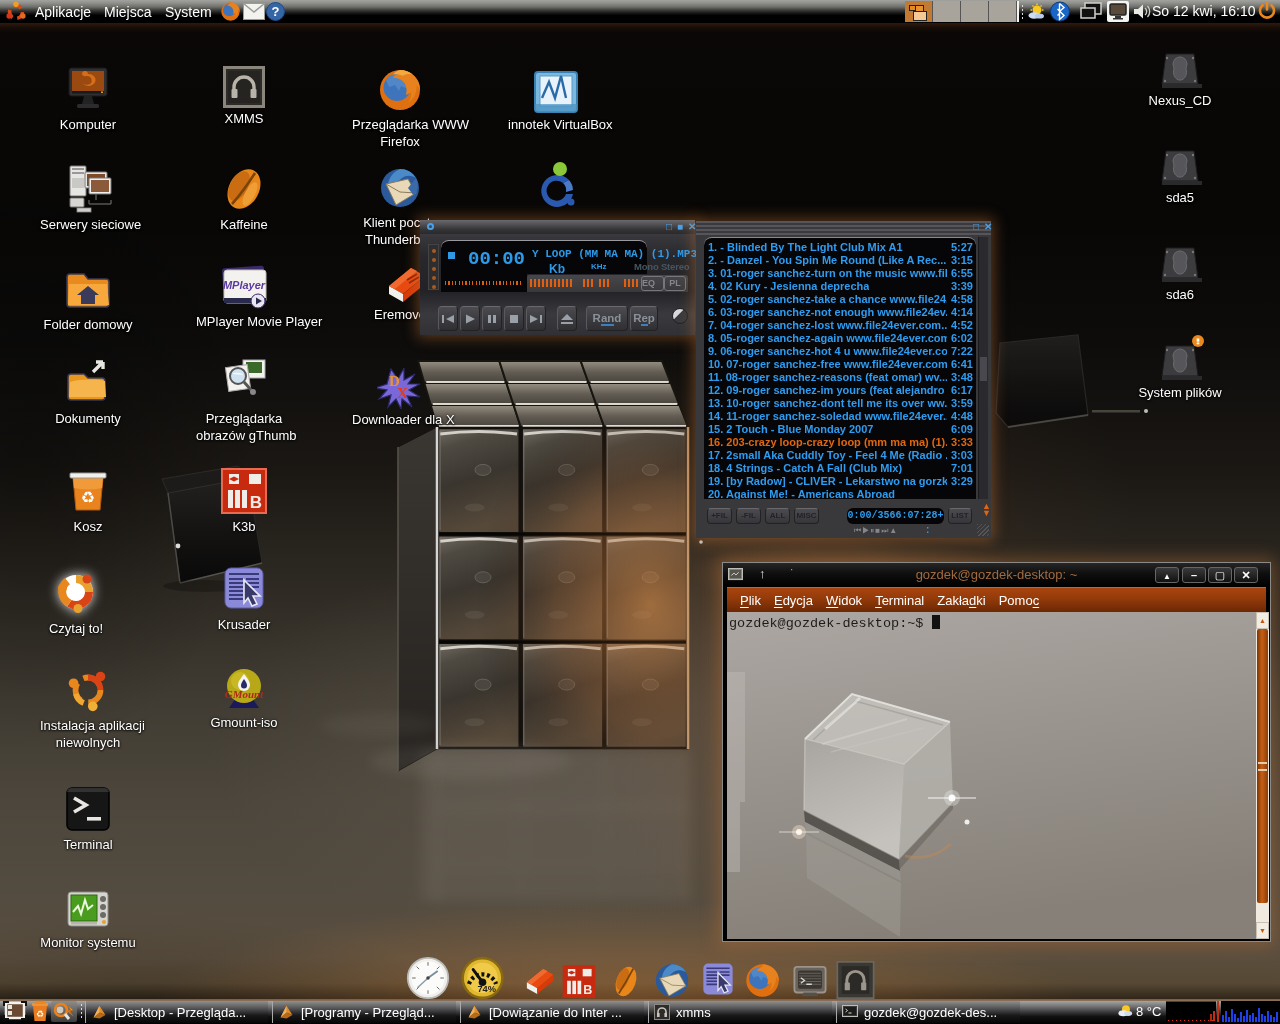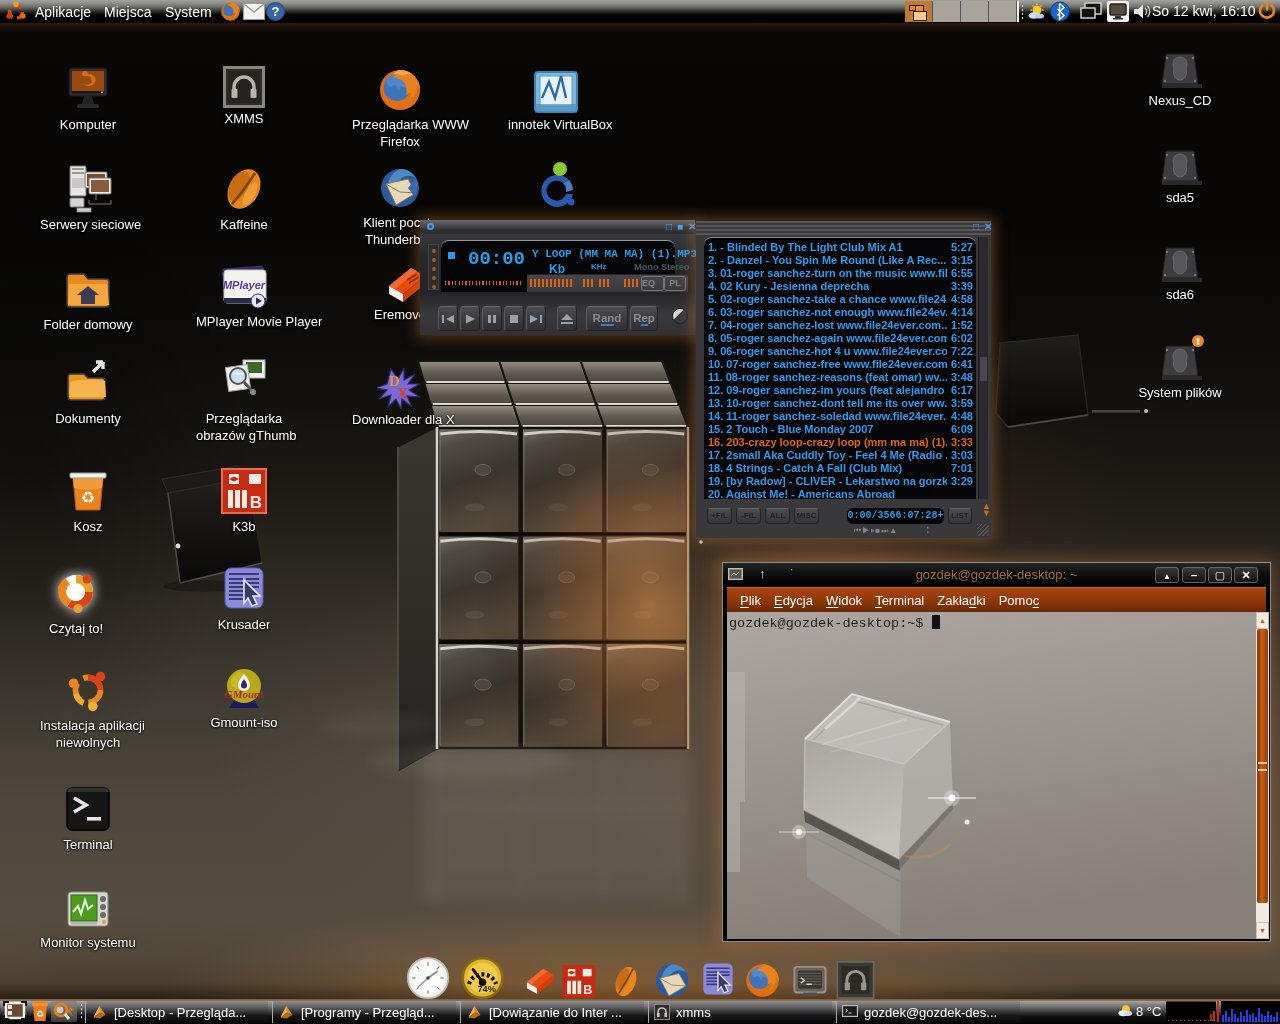--- a/index.html
+++ b/index.html
@@ -39,21 +39,21 @@
 
 #xmain{position:absolute;left:420px;top:220px;width:275px;height:115px;background:linear-gradient(180deg,#505055 0,#3a3a3e 12%,#28282c 32%,#232327 62%,#3a3a3e 82%,#313135 100%);
 box-shadow:0 0 13px 3px rgba(200,120,55,.42);}
 #xpl{position:absolute;left:696px;top:221px;width:295px;height:317px;background:#39393b;
 box-shadow:0 0 13px 3px rgba(200,120,55,.42);}
 #term{position:absolute;left:722px;top:562px;width:549px;height:380px;background:#000;
 border:1px solid #8a8a88;box-shadow:0 0 16px 4px rgba(190,115,55,.4);box-sizing:border-box;}
 #xmain .ttl{position:absolute;left:0;top:0;width:100%;height:14px;
 background:linear-gradient(180deg,#6a6a6e 0,#4a4a4e 40%,#333336 70%,#2a2a2d 100%);}
 .xbtn{position:absolute;top:3px;width:8px;height:8px;color:#4aa0e8;font-size:10px;line-height:8px;font-weight:bold;}
-#xdisp{position:absolute;left:21px;top:20px;width:206px;height:33px;background:#060608;border-radius:8px 8px 0 0;border-top:1px solid #9a9a9e;padding-left:28px;}
+#xdisp{position:absolute;left:21px;top:20px;width:206px;height:33px;background:#060608;border-radius:8px 8px 0 0;border-top:1px solid #9a9a9e;}
 #xdisp2{position:absolute;left:21px;top:53px;width:86px;height:19px;background:#060608;}
 #xgray{position:absolute;left:107px;top:55px;width:161px;height:17px;background:linear-gradient(180deg,#47474b,#39393c);border-radius:3px 3px 0 0;}
 .xtime{position:absolute;left:27px;top:7px;color:#2d9ae8;font-family:"Liberation Mono",monospace;font-weight:bold;font-size:19px;letter-spacing:0;}
 .xtxt{position:absolute;color:#2d9ae8;font-family:"Liberation Sans",sans-serif;font-weight:bold;}
 .xbars{position:absolute;height:8px;background-image:repeating-linear-gradient(90deg,#e05f10 0 2px,rgba(0,0,0,0) 2px 4px);}
 .xbtnrow{position:absolute;top:86px;height:25px;background:linear-gradient(180deg,#4c4c50,#3a3a3e 60%,#303034);border-radius:4px;border:1px solid #222;border-top-color:#6a6a6e;border-left-color:#5a5a5e;box-sizing:border-box;color:#9aa0a8;text-align:center;}
 
 #pllist{position:absolute;left:8px;top:16px;width:272px;height:262px;background:#060608;border-radius:8px 8px 0 0;border-top:1px solid #8a8a8e;overflow:hidden;padding-top:3px;box-sizing:border-box;}
 .plrow{height:13px;line-height:13px;padding:0 3px 0 4px;display:flex;justify-content:space-between;
 color:#2e9cf0;font-size:11px;font-weight:bold;white-space:nowrap;}
@@ -793,21 +793,21 @@
       <div class="plrow">
           <span class="plt">5. 02-roger sanchez-take a chance www.file24...</span>
           <span class="pld">4:58</span>
         </div>
       <div class="plrow">
           <span class="plt">6. 03-roger sanchez-not enough www.file24ev...</span>
           <span class="pld">4:14</span>
         </div>
       <div class="plrow">
           <span class="plt">7. 04-roger sanchez-lost www.file24ever.com...</span>
-          <span class="pld">1:52</span>
+          <span class="pld">4:52</span>
         </div>
       <div class="plrow">
           <span class="plt">8. 05-roger sanchez-again www.file24ever.com...</span>
           <span class="pld">6:02</span>
         </div>
       <div class="plrow">
           <span class="plt">9. 06-roger sanchez-hot 4 u www.file24ever.co...</span>
           <span class="pld">7:22</span>
         </div>
       <div class="plrow">

